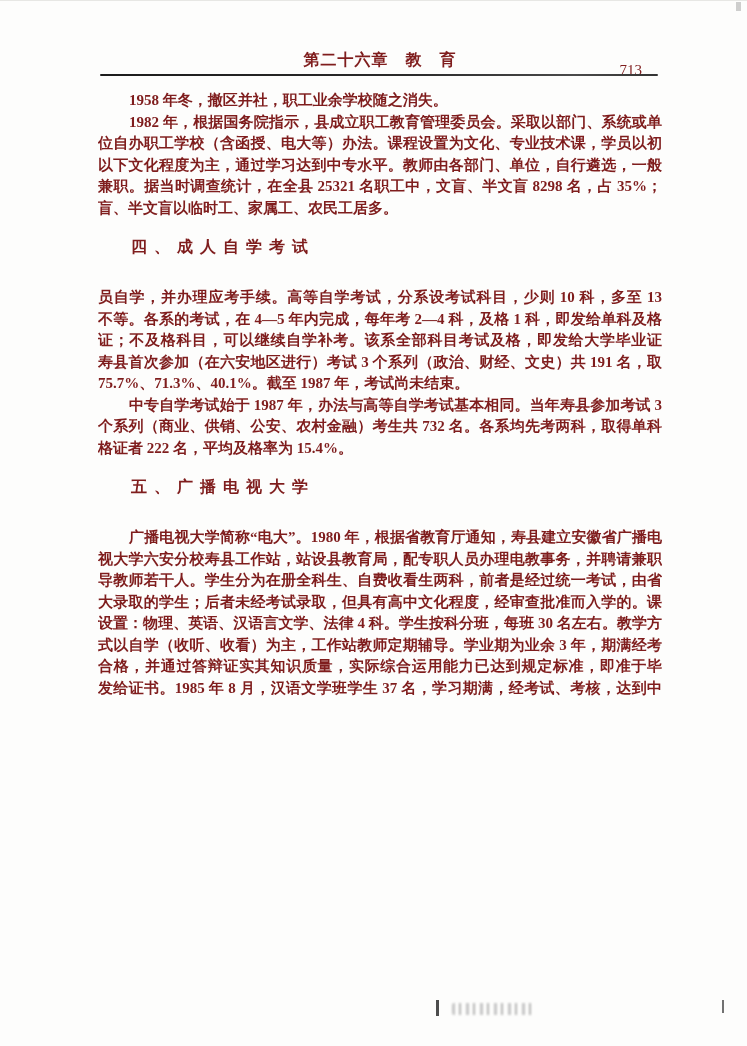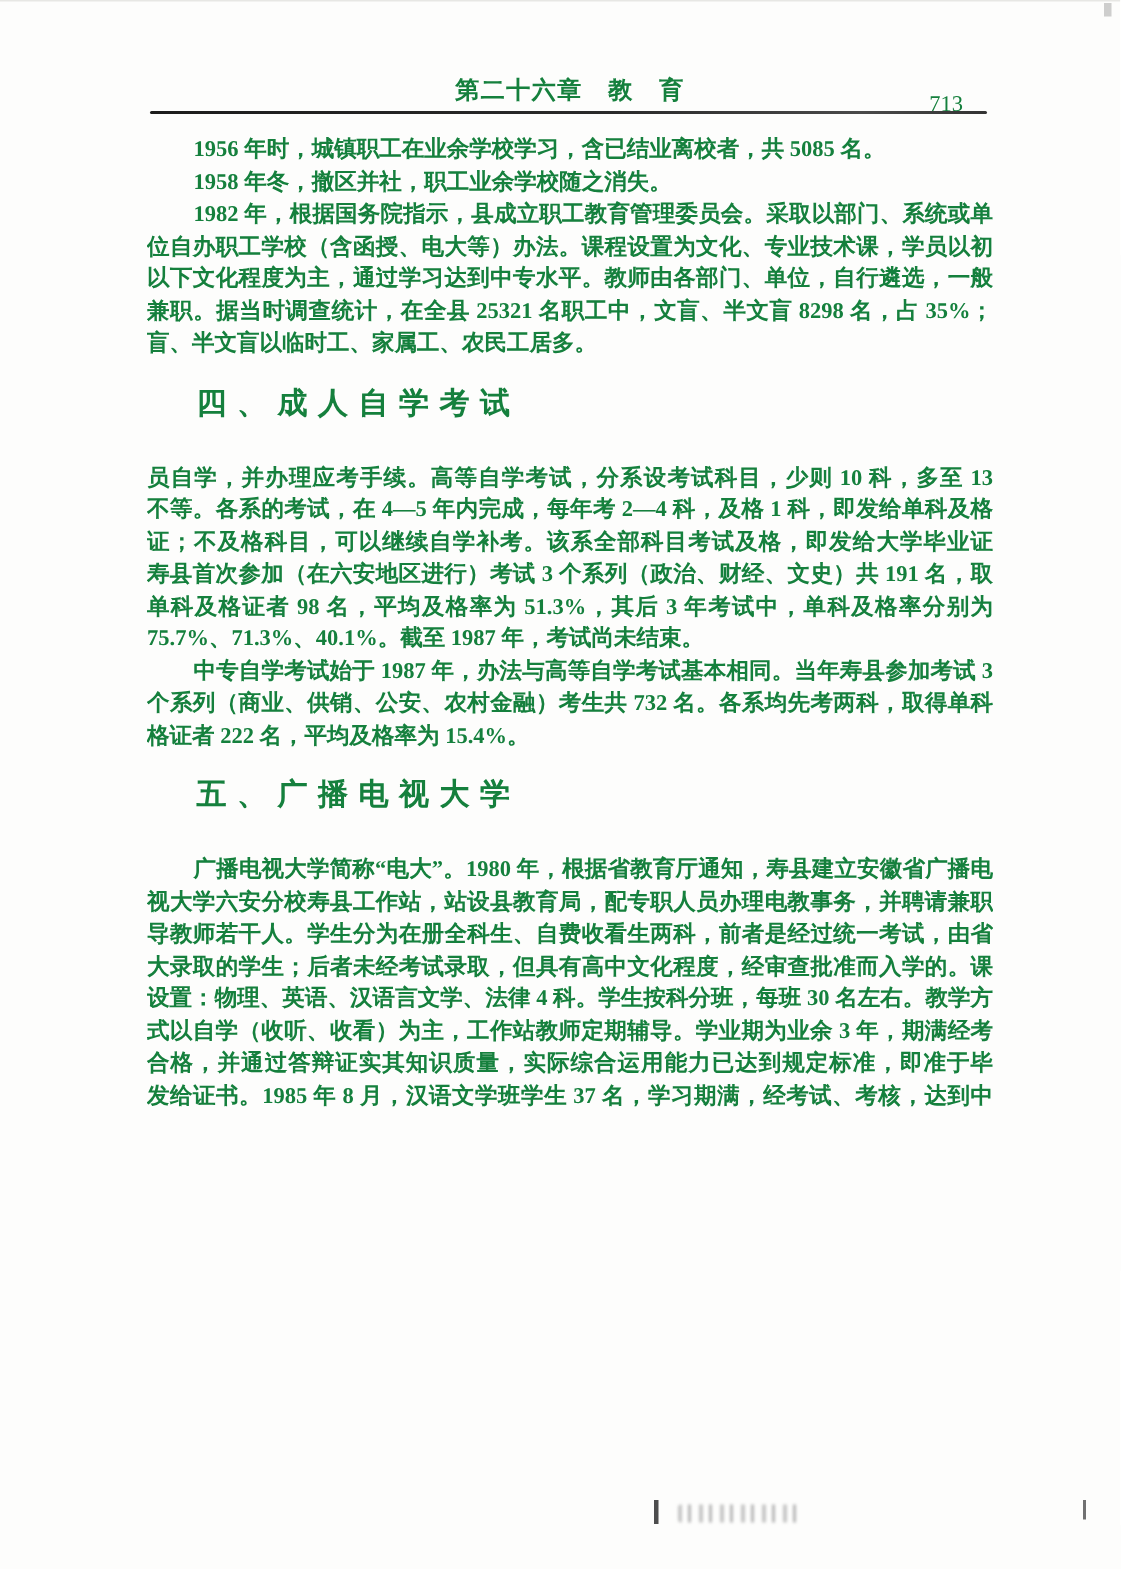--- a/index.html
+++ b/index.html
@@ -2,21 +2,21 @@
 <html lang="zh"><head>
 <meta charset="utf-8">
 <style>
   html,body{margin:0;padding:0;background:#ffffff;}
   .page{
     position:relative;
     width:747px;height:1046px;
     background:#fdfdfc;
     overflow:hidden;
     font-family:"Liberation Serif", serif;
-    color:#15803d;
+    color:#7f1d1d;
   }
   
   .runhead{
     position:absolute;top:50px;left:98px;width:564px;height:22px;
   }
   .chapter{
     position:absolute;left:0;right:0;text-align:center;
     font-size:16px;font-weight:bold;letter-spacing:1px;
     white-space:nowrap;
   }
@@ -39,21 +39,21 @@
     height:21.5px;overflow:hidden;
     text-align:justify;text-align-last:justify;
     white-space:normal;
   }
   .ln.end{text-align-last:left;}
   .ln.ind{text-indent:31px;}
   .heading{
     height:24px;line-height:24px;overflow:hidden;
     margin-top:16px;margin-bottom:28px;
     padding-left:33px;
-    font-size:20px;font-weight:bold;letter-spacing:7px;
+    font-size:16px;font-weight:bold;letter-spacing:7px;
     text-align:left;text-align-last:left;white-space:nowrap;
   }
   
   .art{position:absolute;pointer-events:none;}
   .art-bar1{left:436px;top:1000px;width:3px;height:16px;background:#2e2e2e;opacity:.85;}
   .art-smudge{
     left:452px;top:1003px;width:82px;height:12px;
     background:repeating-linear-gradient(90deg,#9a9a9a 0 3px,transparent 3px 7px,#7c7c7c 7px 9px,transparent 9px 14px);
     filter:blur(1px);opacity:.55;border-radius:2px;
   }
@@ -69,36 +69,34 @@
   <div class="art art-topedge"></div>
   <div class="art art-speck"></div>
 
   <div class="runhead">
     <div class="chapter">第二十六章　教　育</div>
     <div class="pagenum">713</div>
   </div>
   <div class="rule"></div>
 
   <div class="textblock">
-    <div class="ln ind end">1956 年时，城镇职工在业余学校学习，含已结业离校者，共 5085 名。</div>
     <div class="ln ind end">1958 年冬，撤区并社，职工业余学校随之消失。</div>
 
     <div class="ln ind">1982 年，根据国务院指示，县成立职工教育管理委员会。采取以部门、系统或单</div>
     <div class="ln">位自办职工学校（含函授、电大等）办法。课程设置为文化、专业技术课，学员以初中</div>
     <div class="ln">以下文化程度为主，通过学习达到中专水平。教师由各部门、单位，自行遴选，一般为</div>
     <div class="ln">兼职。据当时调查统计，在全县 25321 名职工中，文盲、半文盲 8298 名，占 35%；其</div>
     <div class="ln end">盲、半文盲以临时工、家属工、农民工居多。</div>
 
     <div class="heading">四、成人自学考试</div>
 
     <div class="ln">员自学，并办理应考手续。高等自学考试，分系设考试科目，少则 10 科，多至 13 科，</div>
     <div class="ln">不等。各系的考试，在 4—5 年内完成，每年考 2—4 科，及格 1 科，即发给单科及格</div>
     <div class="ln">证；不及格科目，可以继续自学补考。该系全部科目考试及格，即发给大学毕业证书。</div>
     <div class="ln">寿县首次参加（在六安地区进行）考试 3 个系列（政治、财经、文史）共 191 名，取得</div>
-    <div class="ln">单科及格证者 98 名，平均及格率为 51.3%，其后 3 年考试中，单科及格率分别为</div>
     <div class="ln end">75.7%、71.3%、40.1%。截至 1987 年，考试尚未结束。</div>
 
     <div class="ln ind">中专自学考试始于 1987 年，办法与高等自学考试基本相同。当年寿县参加考试 3</div>
     <div class="ln">个系列（商业、供销、公安、农村金融）考生共 732 名。各系均先考两科，取得单科及</div>
     <div class="ln end">格证者 222 名，平均及格率为 15.4%。</div>
 
     <div class="heading">五、广播电视大学</div>
 
     <div class="ln ind">广播电视大学简称“电大”。1980 年，根据省教育厅通知，寿县建立安徽省广播电</div>
     <div class="ln">视大学六安分校寿县工作站，站设县教育局，配专职人员办理电教事务，并聘请兼职辅</div>

